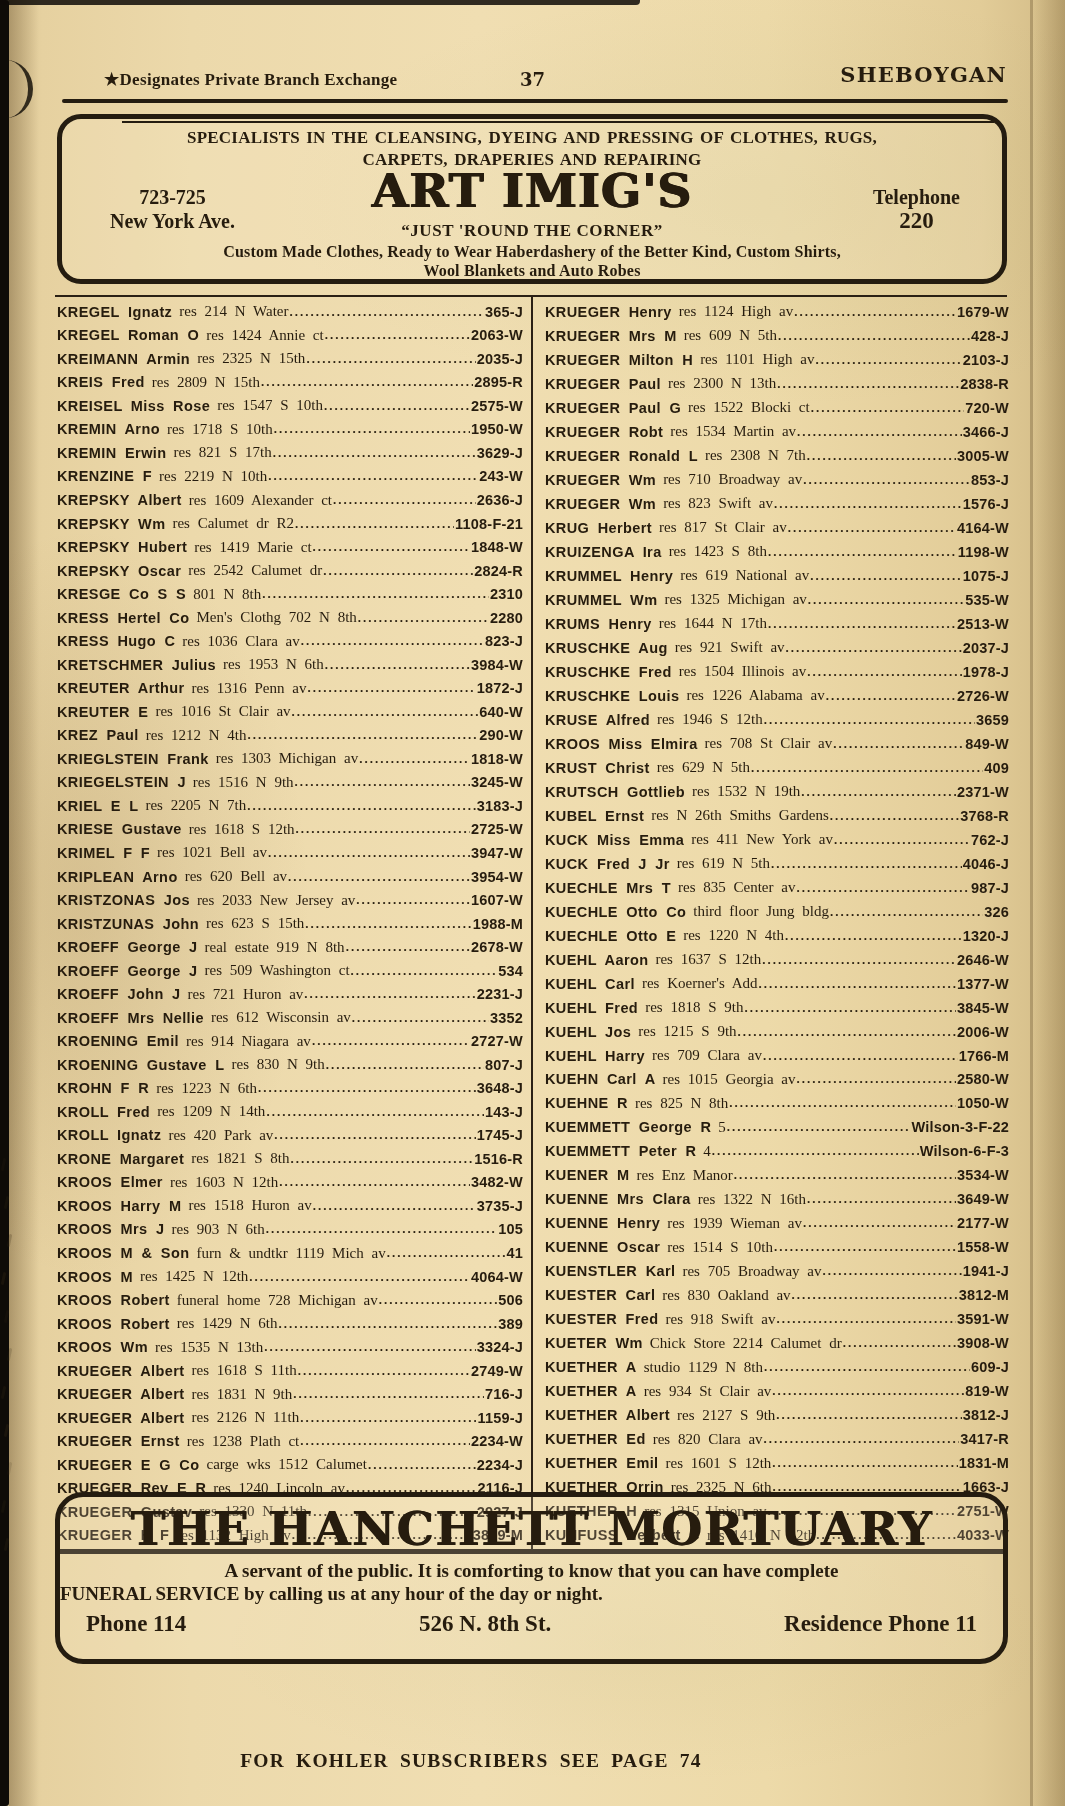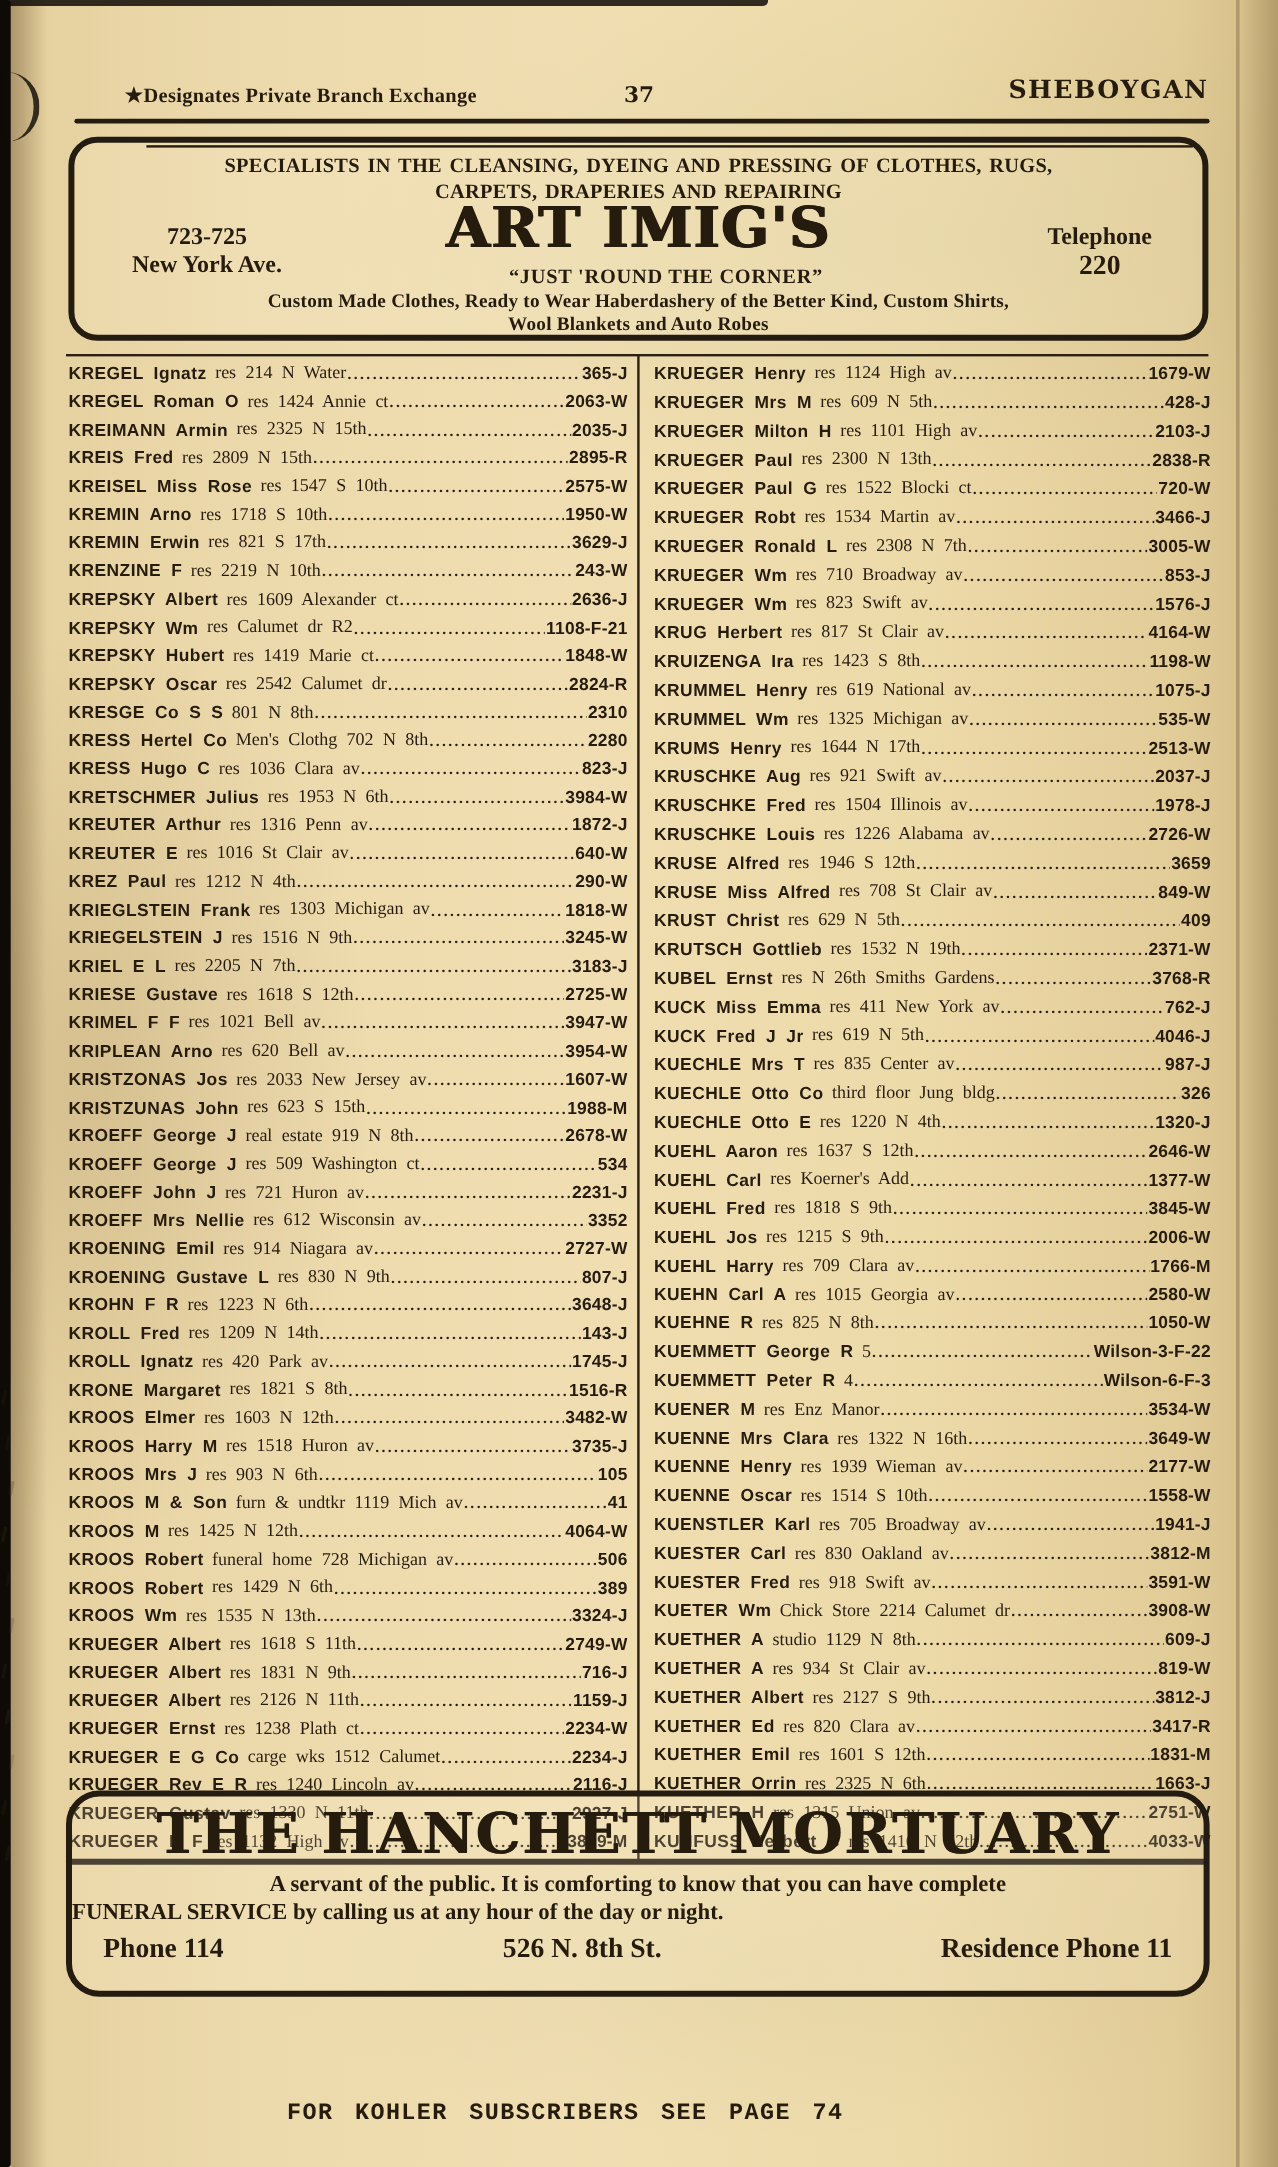--- a/index.html
+++ b/index.html
@@ -29,21 +29,21 @@
   .hdr-city{right:58px;top:62px;font-weight:700;font-size:21px;letter-spacing:1.2px;font-family:"DejaVu Serif",serif;margin-left:40px;}
   .rule-top{left:62px;top:99px;width:946px;height:4px;background:#241c10;border-radius:2px;}
   
   .adbox{left:57px;top:114px;width:940px;height:160px;border:5px solid #241c10;border-radius:24px;background:rgba(255,246,218,.18);}
   .adbox .dbl{position:absolute;left:60px;right:8px;top:2px;height:2px;background:#241c10;}
   .ad-line{position:absolute;left:0;width:100%;text-align:center;font-weight:700;}
   .spec1{top:9px;font-size:17px;letter-spacing:.2px;word-spacing:2px;}
   .spec2{top:31px;font-size:17px;letter-spacing:.2px;word-spacing:2px;}
   .ad-addr{position:absolute;left:48px;top:66px;text-align:center;font-weight:700;font-size:20px;line-height:24px;}
   .ad-title{position:absolute;left:0;width:100%;top:44px;text-align:center;font-weight:700;font-size:47px;font-family:"DejaVu Serif",serif;letter-spacing:1px;text-shadow:1px 0 0 currentColor,-0.5px 0 0 currentColor;}
-  .ad-slogan{position:absolute;left:0;width:100%;top:102px;text-align:center;font-weight:700;font-size:17px;letter-spacing:.6px;padding-left:23px;}
+  .ad-slogan{position:absolute;left:0;width:100%;top:102px;text-align:center;font-weight:700;font-size:17px;letter-spacing:.6px;}
   .ad-tel{position:absolute;right:42px;top:66px;text-align:center;font-weight:700;font-size:20px;line-height:24px;}
   .ad-tel .num{font-size:23px;}
   .custom1{top:124px;font-size:16px;letter-spacing:.2px;}
   .custom2{top:143px;font-size:16px;letter-spacing:.2px;text-align:center;}
   
   .dir-rule-top{left:55px;top:295px;width:952px;height:2px;background:#2a2014;}
   .dir-divider{left:531px;top:295px;width:2px;height:1256px;background:#2a2014;}
   .dir-rule-bottom{left:55px;top:1549px;width:952px;height:5px;background:#241c10;border-radius:2px;}
   .col{display:flex;flex-direction:column;}
   .col-left{left:57px;top:300px;width:466px;height:1247px;}
@@ -52,21 +52,21 @@
   .row .n{font-family:"Liberation Sans",sans-serif;font-weight:700;font-size:14.5px;letter-spacing:.4px;margin-right:7px;flex-shrink:0;}
   .row .a{font-size:15px;flex-shrink:0;}
   .row .d{flex:1;overflow:hidden;min-width:6px;font-weight:700;font-size:13px;letter-spacing:2px;margin:0 1px;}
   .row .p{font-family:"Liberation Sans",sans-serif;font-weight:700;font-size:14.5px;letter-spacing:.2px;flex-shrink:0;}
   
   .adbox2{left:55px;top:1492px;width:943px;height:162px;border:5px solid #241c10;border-radius:28px;background:rgba(255,246,218,.18);}
   .mort-title{position:absolute;left:0;width:100%;top:4px;text-align:center;font-weight:700;font-size:47px;font-family:"DejaVu Serif",serif;letter-spacing:1.5px;text-shadow:.8px 0 0 currentColor;}
   .mort-l1{position:absolute;left:0;width:100%;top:63px;text-align:center;font-weight:700;font-size:19px;}
   .mort-l2{position:absolute;left:0;width:100%;top:86px;text-align:left;font-weight:700;font-size:19px;}
   .mort-row{position:absolute;left:26px;right:26px;top:114px;display:flex;justify-content:space-between;align-items:baseline;font-weight:700;font-size:23px;}
-  .footer{left:0;top:1750px;width:942px;text-align:center;font-weight:700;font-size:19.5px;letter-spacing:1.2px;word-spacing:5px;font-family:Liberation Mono, monospace;}
+  .footer{left:0;top:1750px;width:942px;text-align:center;font-weight:700;font-size:19.5px;letter-spacing:1.2px;word-spacing:5px;font-family:Liberation Serif, serif;}
 </style>
 </head>
 <body>
 
 <div class="page">
 
   <div class="abs edge-left"></div>
   <div class="abs fold-shadow"></div>
   <div class="abs edge-top"></div>
   <div class="abs crease-right"></div>
@@ -534,21 +534,21 @@
         <span class="d">..........................................................................................</span>
         <span class="p">2726-W</span>
       </div>
       <div class="row">
         <span class="n">KRUSE Alfred</span>
         <span class="a">res 1946 S 12th</span>
         <span class="d">..........................................................................................</span>
         <span class="p">3659</span>
       </div>
       <div class="row">
-        <span class="n">KRUSE Miss Alfred</span>
+        <span class="n">KROOS Miss Elmira</span>
         <span class="a">res 708 St Clair av</span>
         <span class="d">..........................................................................................</span>
         <span class="p">849-W</span>
       </div>
       <div class="row">
         <span class="n">KRUST Christ</span>
         <span class="a">res 629 N 5th</span>
         <span class="d">..........................................................................................</span>
         <span class="p">409</span>
       </div>

